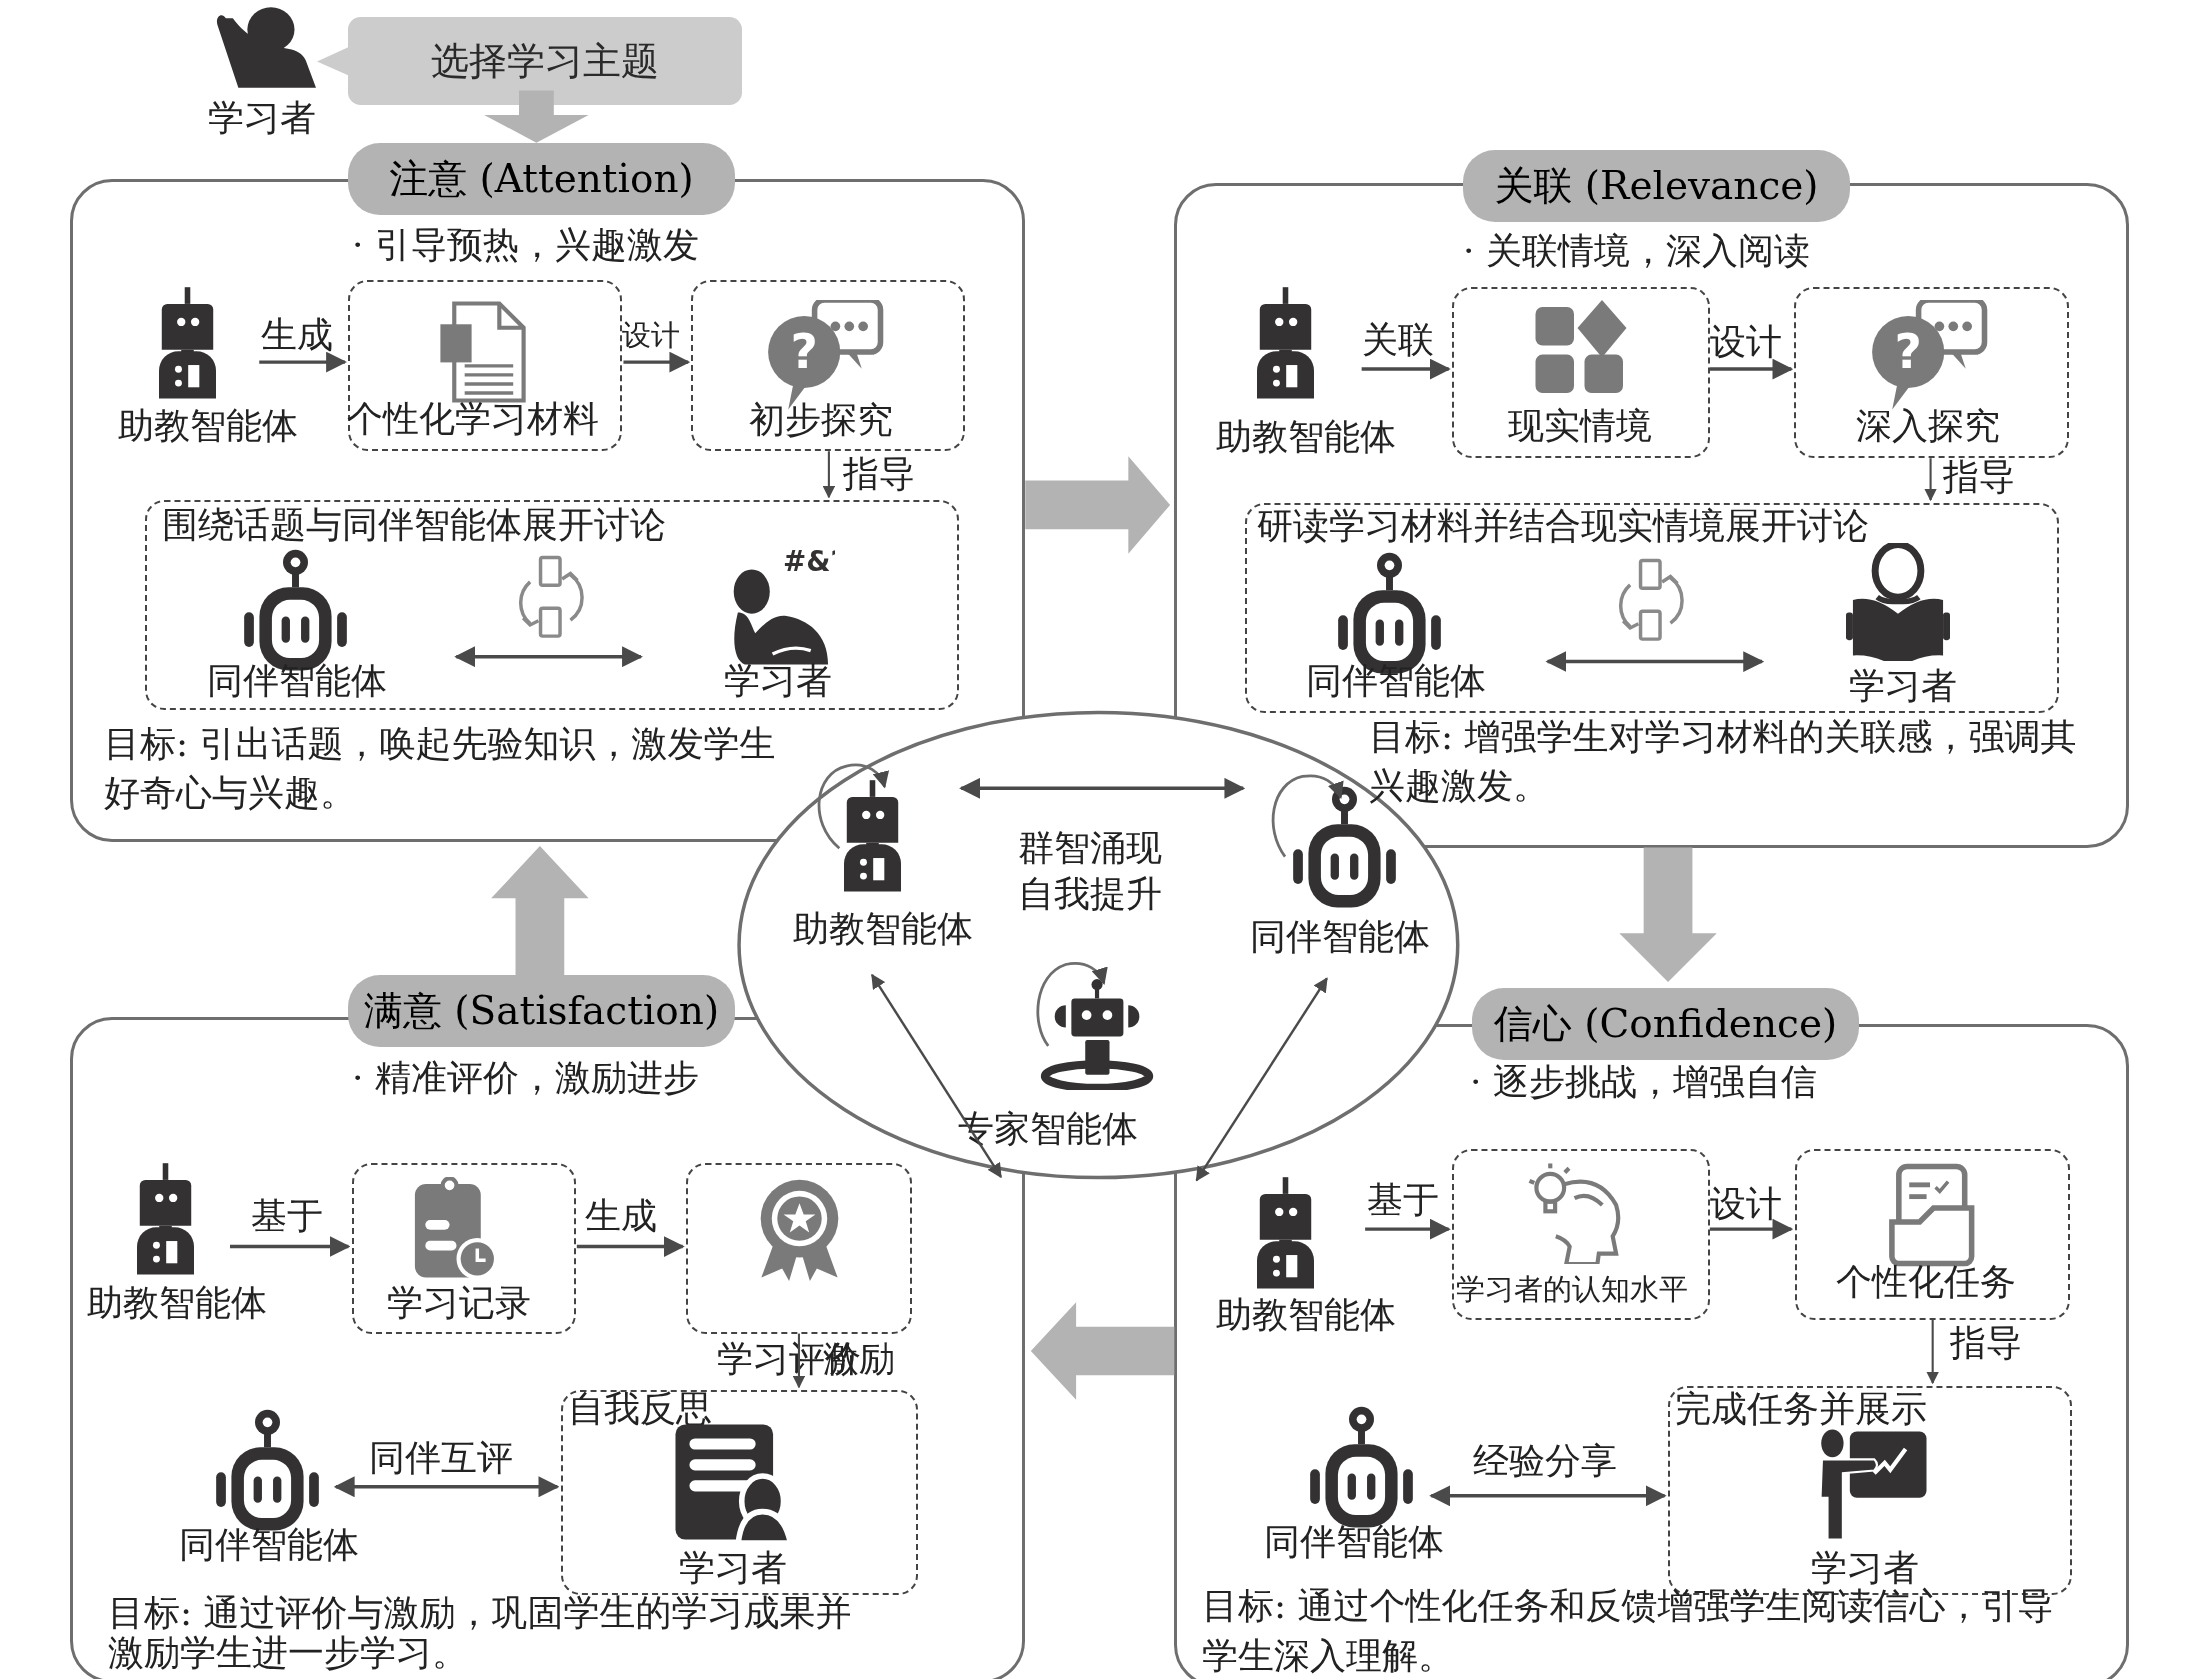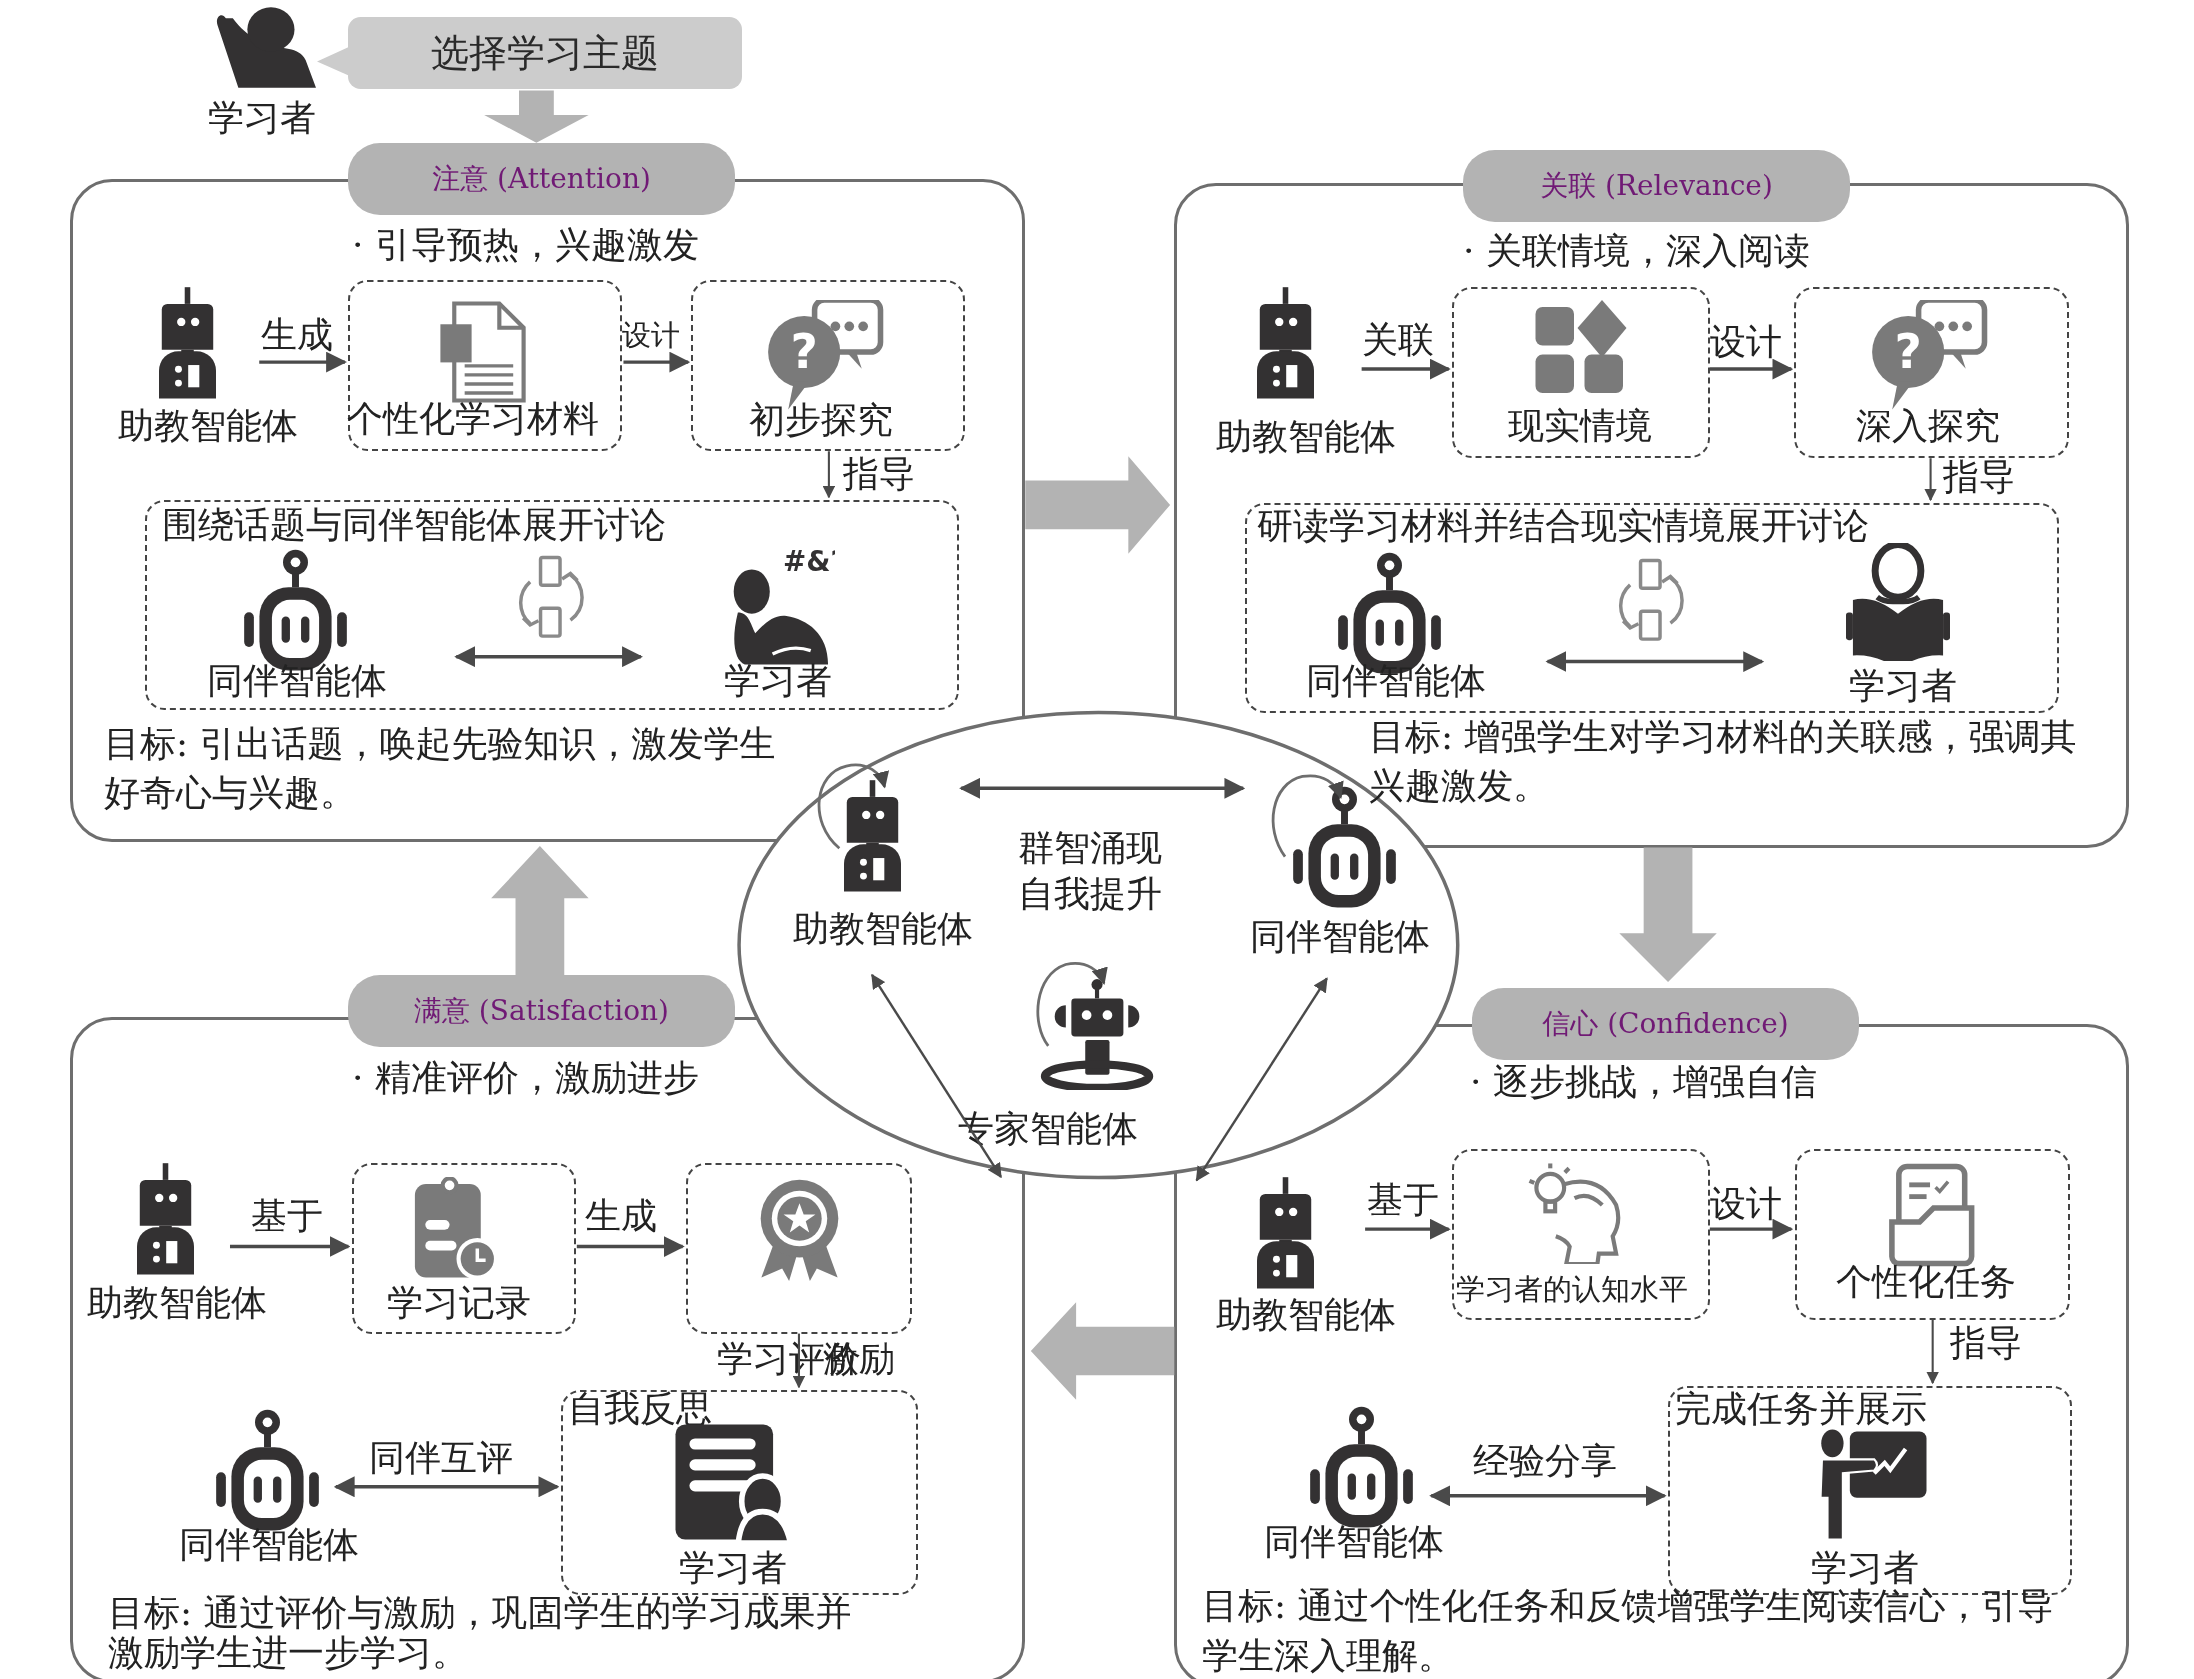--- a/index.html
+++ b/index.html
@@ -1,41 +1,41 @@
 <!DOCTYPE html>
 <html style="font-size:11px"><head>
 <meta charset="utf-8">
 <style>
   html, body { margin:0; padding:0; background:#ffffff; }
   body { width:2194px; height:1679px; position:relative; overflow:hidden;
          font-family:"DejaVu Serif","Liberation Serif",serif; color:#222; }
   .panel { position:absolute; border:3.5px solid #6e6e6e; border-radius:42px; background:#fff; box-sizing:border-box; }
   .pill { position:absolute; background:#b3b3b3; border-radius:32px; display:flex; align-items:center; justify-content:center;
-          font-size:28px; color:#701a75; white-space:nowrap; }
+          font-size:39px; color:#000000; white-space:nowrap; }
   .topic-box { position:absolute; background:#cccccc; border-radius:12.5px; display:flex; align-items:center; justify-content:center;
           font-size:38px; color:#2a2a2a; }
   .txt { position:absolute; font-size:36px; line-height:1.3; color:#222; white-space:nowrap; }
   .small { font-size:29px; }
   .dash { position:absolute; border:2.8px dashed #444; border-radius:19.5px; box-sizing:border-box; }
   svg.overlay { position:absolute; left:0; top:0; width:2194px; height:1679px; pointer-events:none; }
   .icon { position:absolute; }
 </style>
 </head>
 <body>
 
 <svg class="icon" style="left:212px;top:3.5px" width="104" height="91" viewBox="0 0 150 130">
   <path d="M20 20 C14 10 4 18 8 30 L38 120 L150 120 L135 80 C125 60 100 65 80 58 C60 50 45 40 30 20 Z" fill="#333132"></path>
   <ellipse cx="85" cy="36" rx="34" ry="32" fill="#333132"></ellipse>
 </svg>
 <div class="txt" style="left:208px;top:95px;">学习者</div>
 
 <svg class="icon" style="left:317px;top:42px" width="42" height="42" viewBox="0 0 60 60">
   <polygon points="0,28 50,5 50,50" fill="#cccccc"></polygon>
 </svg>
-<div class="topic-box" style="left:348px;top:17.4px;width:394px;height:72px;font-family:Liberation Mono, monospace;">
+<div class="topic-box" style="left:348px;top:17.4px;width:394px;height:88px;font-family:Liberation Mono, monospace;">
   <span>选择学习主题</span>
 </div>
 
 <div class="panel" style="left:70px;top:179px;width:955px;height:663px;"></div>
 <div class="panel" style="left:1174px;top:183px;width:955px;height:665px;"></div>
 <div class="panel" style="left:70px;top:1017px;width:955px;height:666px;"></div>
 <div class="panel" style="left:1174px;top:1024px;width:955px;height:663px;"></div>
 
 <svg class="overlay" viewBox="0 0 3150 2411">
   <ellipse cx="1577" cy="1357" rx="516" ry="334" fill="#fff" stroke="#6e6e6e" stroke-width="5"></ellipse>

